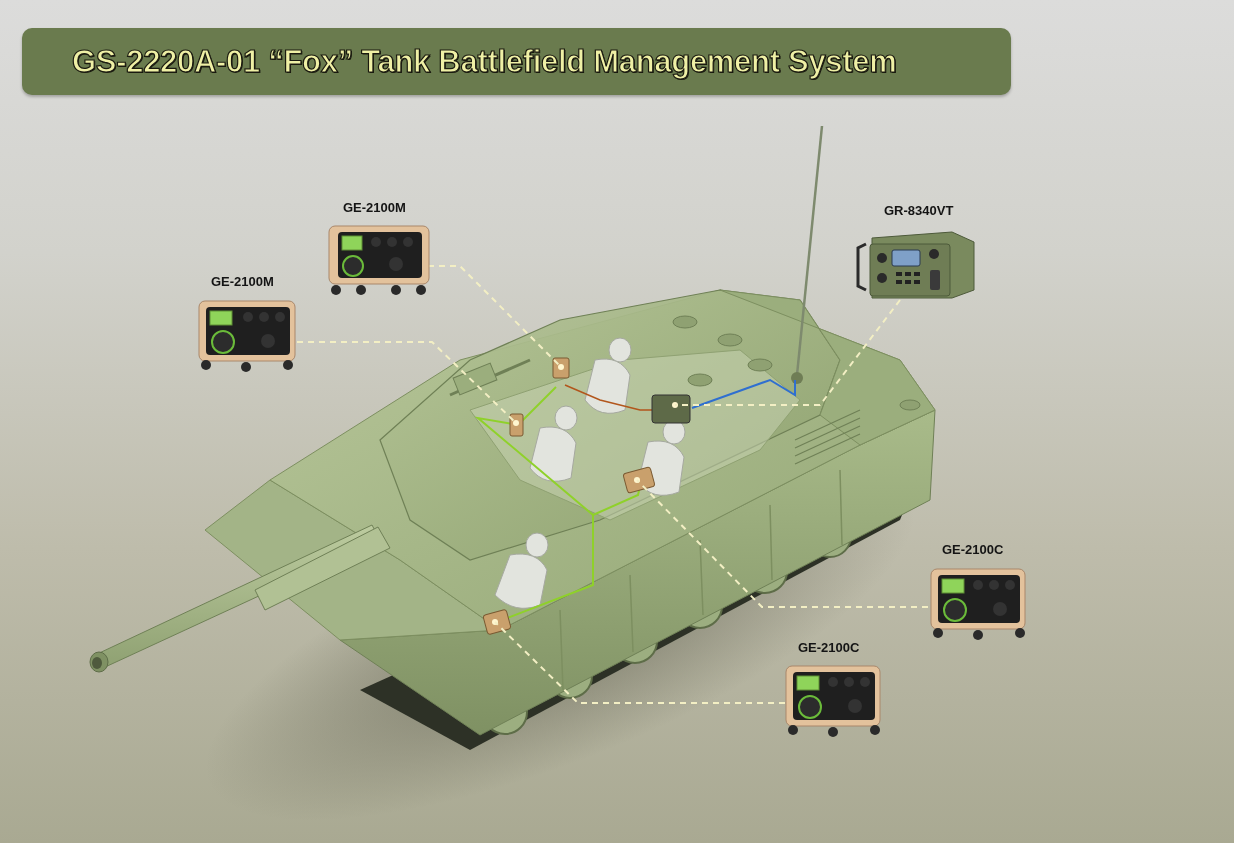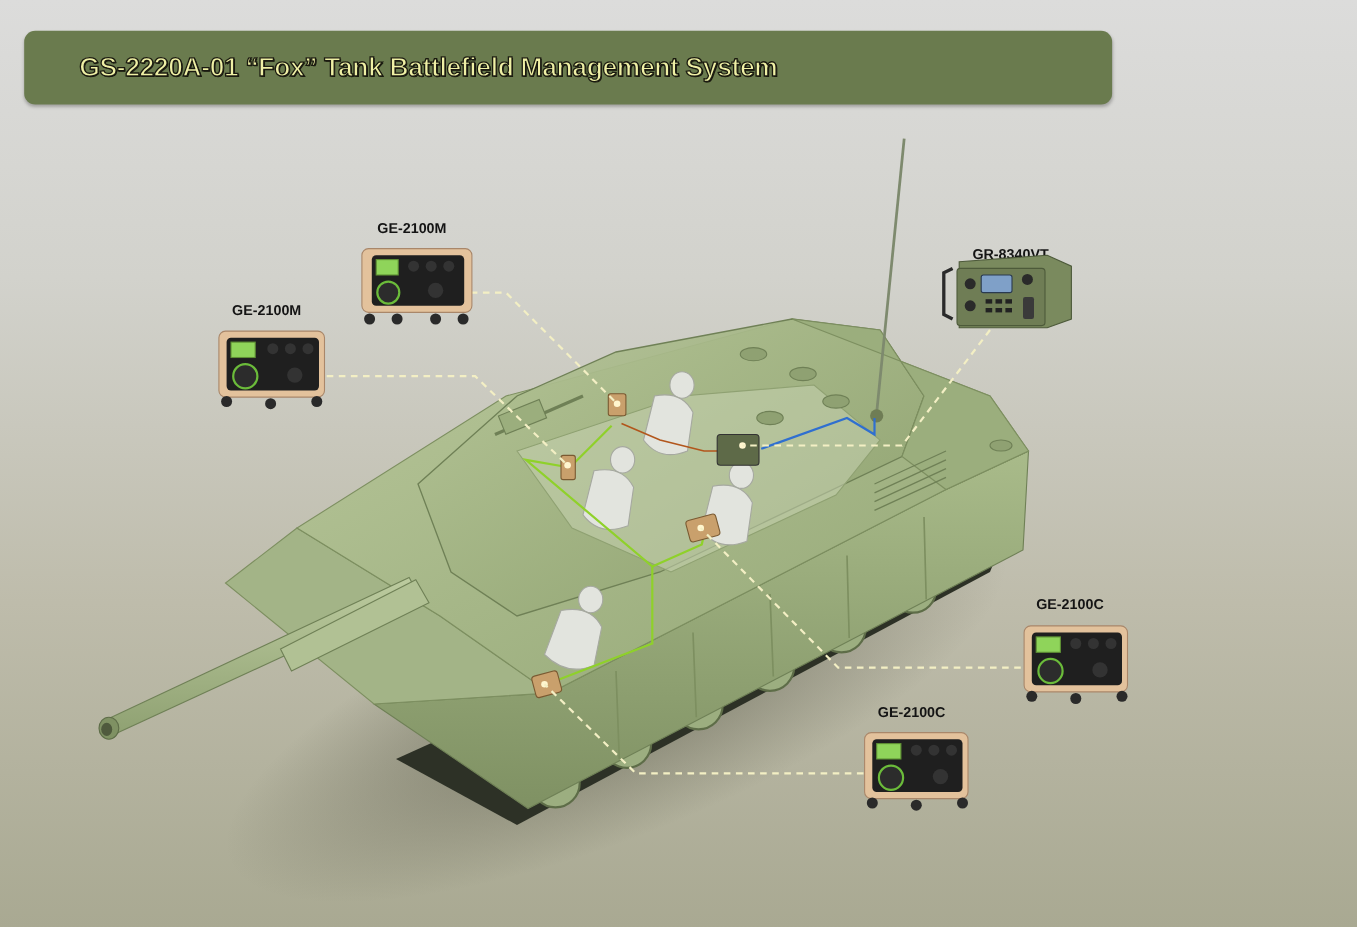--- a/index.html
+++ b/index.html
@@ -10,21 +10,21 @@
     background: linear-gradient(180deg, #dcdcdb 0%, #d2d2cc 30%, #bebcab 65%, #a9a992 100%);
   }
   .title-bar {
     position: absolute; left: 22px; top: 28px; width: 989px; height: 67px;
     background: #6a7b4e; border-radius: 10px;
     box-shadow: 0 2px 3px rgba(0,0,0,0.25);
     display: flex; align-items: center; padding-left: 50px;
   }
   .title-text {
     font-family: "Liberation Sans", sans-serif; font-weight: bold;
-    font-size: 24px; color: #eff0a5; letter-spacing: -0.3px;
+    font-size: 31px; color: #eff0a5; letter-spacing: -0.3px;
     -webkit-text-stroke: 1.2px #1a1a10;
     text-shadow: 1px 1px 0 #1a1a10;
   }
   .scene { position: absolute; left: 0; top: 0; width: 1234px; height: 843px; }
   .device-label {
     position: absolute; font-weight: bold; font-size: 13px; color: #141414;
     white-space: nowrap;
   }
   .device {
     position: absolute;
@@ -190,21 +190,21 @@
     <circle cx="68" cy="20" r="5" fill="#333"></circle>
     <circle cx="84" cy="20" r="5" fill="#333"></circle>
   <circle cx="72" cy="44" r="7" fill="#333"></circle>
   <g fill="#2a2a2a">
       <circle cx="10" cy="68" r="5"></circle>
       <circle cx="50" cy="70" r="5"></circle>
       <circle cx="92" cy="68" r="5"></circle>
     </g>
 </svg>
 
-<div class="device-label" style="left:884px;top:223px;">GR-8340VT</div>
+<div class="device-label" style="left:884px;top:203px;">GR-8340VT</div>
 <svg class="device" style="left:852px;top:230px;" width="128" height="70" viewBox="0 0 128 70">
   <polygon points="20,8 100,2 122,12 122,60 100,68 20,68" fill="#7a8a5e" stroke="#4d5a3a"></polygon>
   <rect x="18" y="14" width="80" height="52" rx="3" fill="#6f7d55" stroke="#4d5a3a"></rect>
   <rect x="40" y="20" width="28" height="16" rx="2" fill="#7fa0c8" stroke="#2a3a50"></rect>
   <circle cx="30" cy="28" r="5" fill="#2a2a2a"></circle>
     <circle cx="30" cy="48" r="5" fill="#2a2a2a"></circle>
   <circle cx="82" cy="24" r="5" fill="#2a2a2a"></circle>
   <g fill="#222">
       <rect x="44" y="42" width="6" height="4"></rect>
       <rect x="53" y="42" width="6" height="4"></rect>

